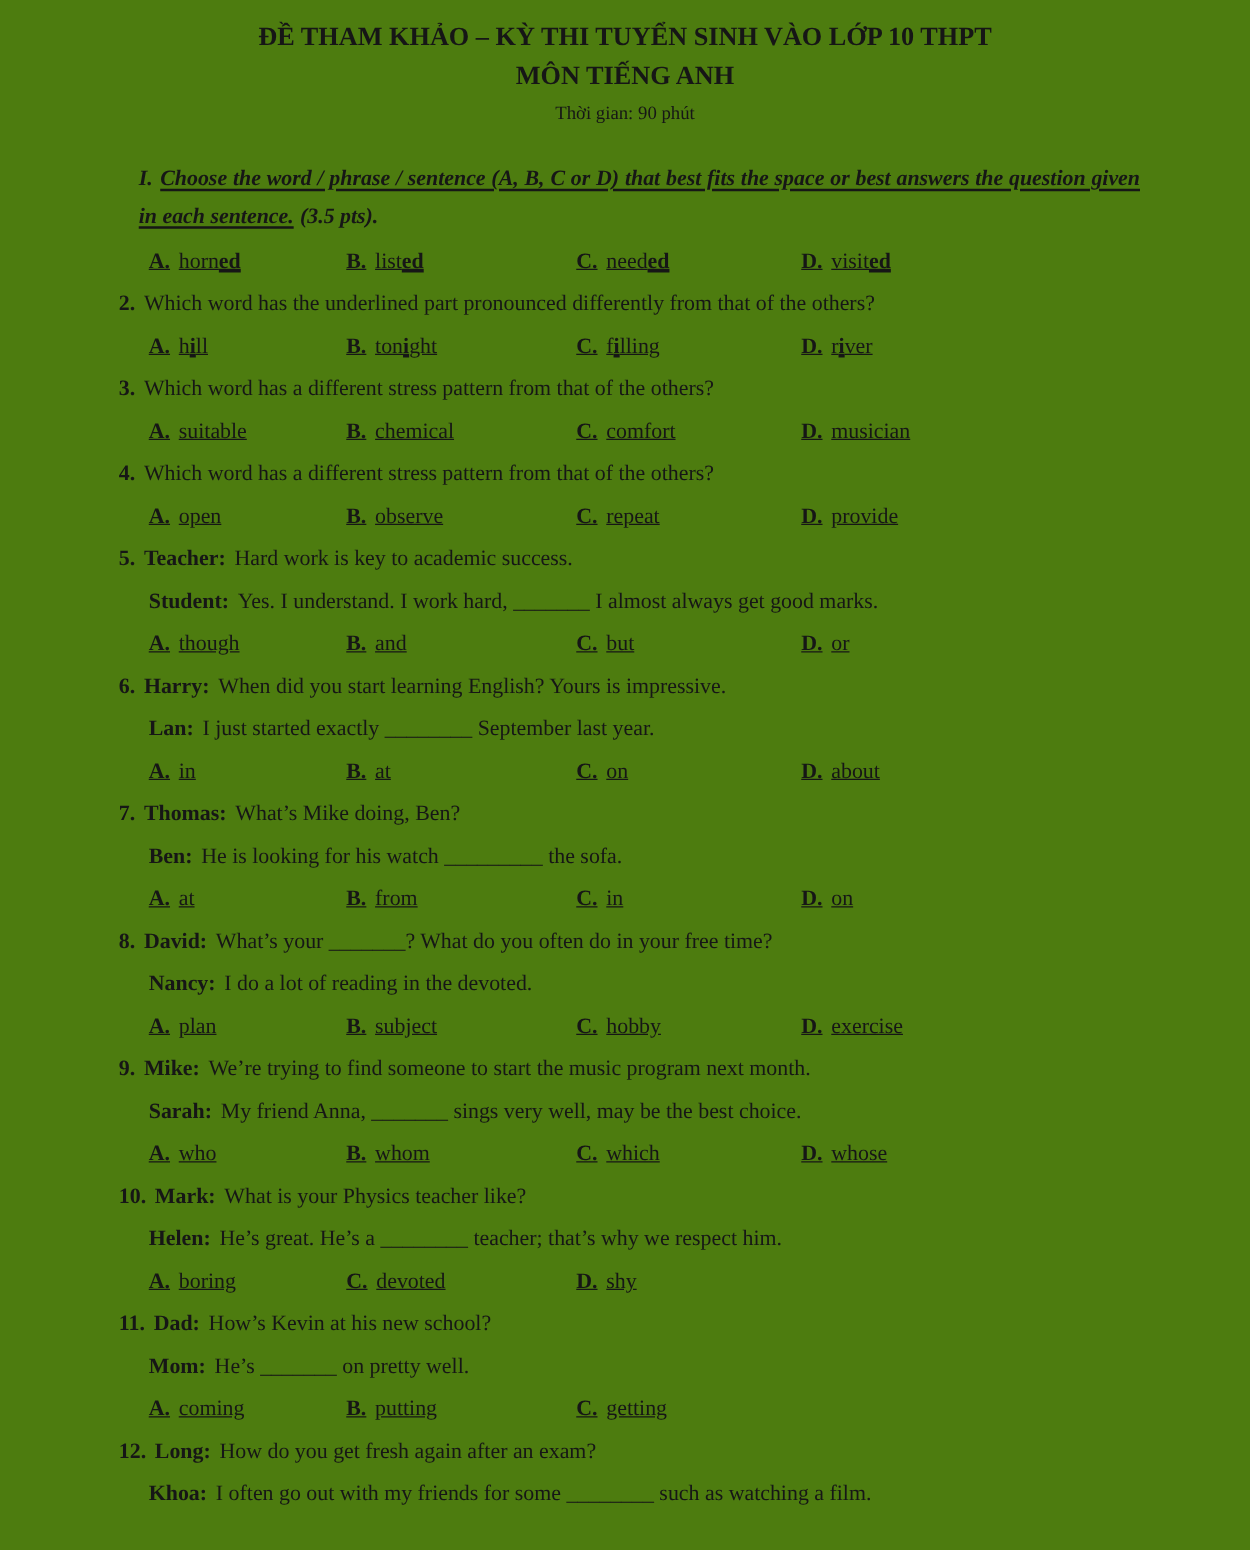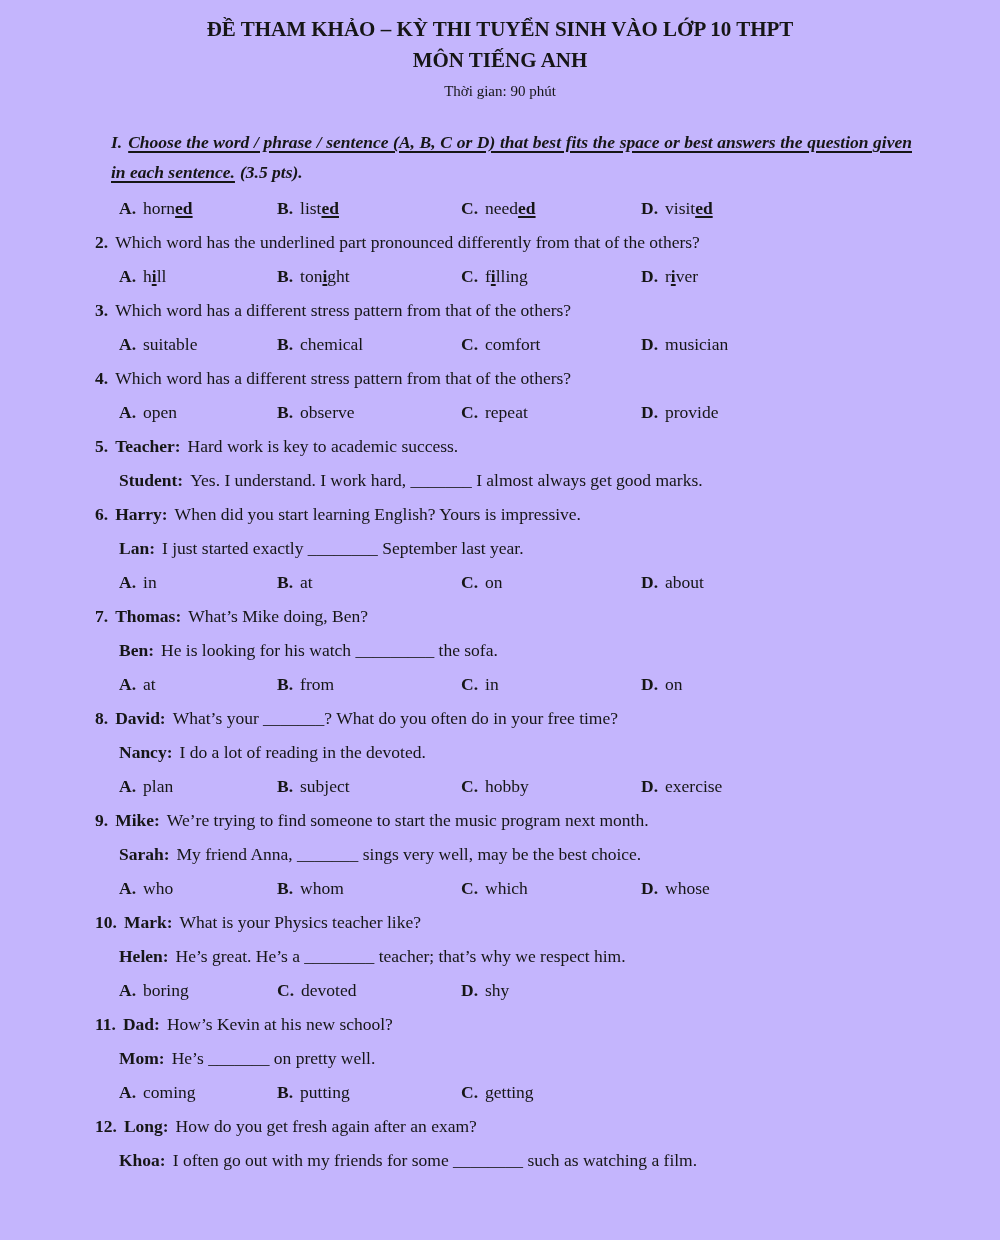--- a/index.html
+++ b/index.html
@@ -1,39 +1,39 @@
 <!DOCTYPE html>
 <html><head>
 <meta charset="utf-8">
 <style>
   * { margin:0; padding:0; box-sizing:border-box; }
   html,body { background:#ffffff; }
   body { font-family:"Liberation Serif", serif; color:#161616; }
   .page {
-    width:1000px; height:1240px; margin:0 auto; background:#c4b5fd;
+    width:1000px; height:1240px; margin:0 auto; background:#4d7c0f;
     overflow:hidden;
   }
   .header { text-align:center; padding-top:14px; }
   .header .t1 { font-size:21px; font-weight:bold; line-height:31px; }
   .header .t2 { font-size:21px; font-weight:bold; line-height:31px; }
   .header .t3 { font-size:15px; font-weight:normal; line-height:31px; }
   .body-content { padding:0 88px 0 95px; }
   .section-heading {
     margin-top:20px; font-size:17.5px; font-weight:bold; font-style:italic;
     line-height:30px; text-align:justify;margin-left:16px;
   }
   .sec-num { margin-right:6px; }
   .sec-instr { text-decoration:underline; text-decoration-thickness:2px; text-underline-offset:3px; }
   .sec-pts { margin-left:5px; }
   #questions { margin-top:4px; }
   .q-line { font-size:17.5px; line-height:34px; white-space:nowrap; }
   .q-line.cont { margin-left:24px; }
   .q-num { font-weight:bold; margin-right:7px; }
   .speaker { font-weight:bold; margin-right:7px; }
-  .options { display:grid; grid-template-columns:158px 184px 180px 1fr; margin-left:24px; }
+  .options { display:grid; grid-template-columns:158px 184px 180px 1fr; margin-left:24px;text-decoration:underline; }
   .opt { font-size:17.5px; line-height:34px; white-space:nowrap; }
   .opt-label { font-weight:bold; margin-right:7px; }
   .opt-u { font-weight:bold; text-decoration:underline; text-decoration-thickness:2px; text-underline-offset:2px; }
 </style>
 </head>
 <body>
 
 <div class="page">
   <div class="header">
     <div class="t1">ĐỀ THAM KHẢO – KỲ THI TUYỂN SINH VÀO LỚP 10 THPT</div>
@@ -74,20 +74,26 @@
           <div class="options">
             <div class="opt"><span class="opt-label">A.</span><span class="opt-pre">open</span></div>
             <div class="opt"><span class="opt-label">B.</span><span class="opt-pre">observe</span></div>
             <div class="opt"><span class="opt-label">C.</span><span class="opt-pre">repeat</span></div>
             <div class="opt"><span class="opt-label">D.</span><span class="opt-pre">provide</span></div>
           </div>
         </div>
         <div class="question">
           <p class="q-line"><span class="q-num">5.</span><span class="speaker">Teacher:</span><span class="q-text">Hard work is key to academic success.</span></p>
           <p class="q-line cont"><span class="speaker">Student:</span><span class="q-text">Yes. I understand. I work hard, _______ I almost always get good marks.</span></p>
+          <div class="options">
+            <div class="opt"><span class="opt-label">A.</span><span class="opt-pre">though</span></div>
+            <div class="opt"><span class="opt-label">B.</span><span class="opt-pre">and</span></div>
+            <div class="opt"><span class="opt-label">C.</span><span class="opt-pre">but</span></div>
+            <div class="opt"><span class="opt-label">D.</span><span class="opt-pre">or</span></div>
+          </div>
         </div>
         <div class="question">
           <p class="q-line"><span class="q-num">6.</span><span class="speaker">Harry:</span><span class="q-text">When did you start learning English? Yours is impressive.</span></p>
           <p class="q-line cont"><span class="speaker">Lan:</span><span class="q-text">I just started exactly ________ September last year.</span></p>
           <div class="options">
             <div class="opt"><span class="opt-label">A.</span><span class="opt-pre">in</span></div>
             <div class="opt"><span class="opt-label">B.</span><span class="opt-pre">at</span></div>
             <div class="opt"><span class="opt-label">C.</span><span class="opt-pre">on</span></div>
             <div class="opt"><span class="opt-label">D.</span><span class="opt-pre">about</span></div>
           </div>

